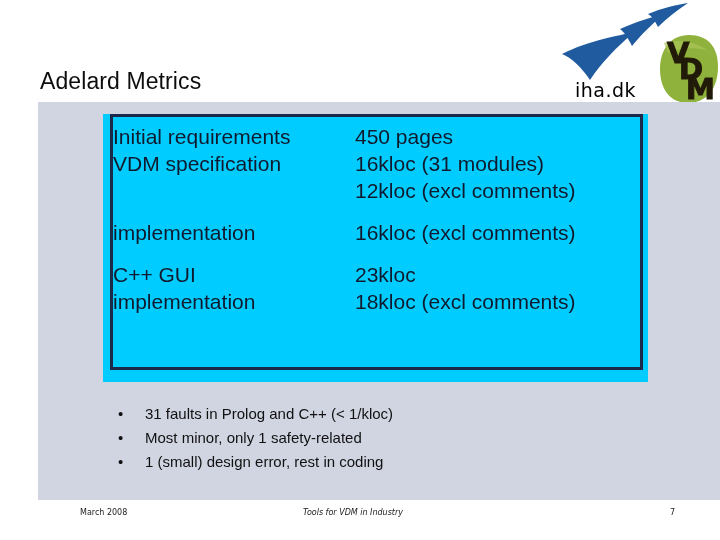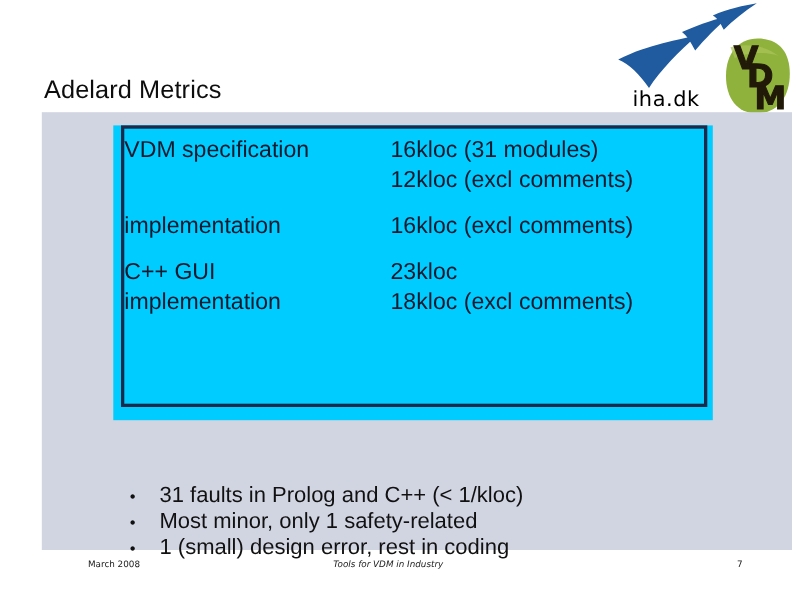--- a/index.html
+++ b/index.html
@@ -145,25 +145,24 @@
     height: 24px;
   }
   .bullet-dot {
     width: 27px;
     flex: 0 0 27px;
     font-size: 15px;
     line-height: 24px;
     color: #111111;
   }
   .bullet-text {
-    font-size: 20px;
+    font-size: 15px;
     line-height: 24px;
     color: #111111;
     white-space: nowrap;
-    margin-top: 36px;
   }
 
   
   #footer {
     position: absolute;
     left: 0;
     top: 505px;
     width: 720px;
     height: 20px;
     font-family: "DejaVu Sans", sans-serif;
@@ -221,20 +220,24 @@
   <div id="page-title">Adelard Metrics</div>
 
   <div id="content-panel">
 
     <div id="metrics-box-wrap">
       <div id="metrics-bleed"></div>
       <div id="metrics-box">
         <table id="metrics-table">
           <tbody>
             <tr>
+              <td class="m-label">Initial requirements</td>
+              <td class="m-value">450 pages</td>
+            </tr>
+            <tr>
               <td class="m-label">VDM specification</td>
               <td class="m-value">16kloc (31 modules)</td>
             </tr>
             <tr>
               <td class="m-label"></td>
               <td class="m-value">12kloc (excl comments)</td>
             </tr>
 
             <tr class="group-gap">
                 <td></td>

